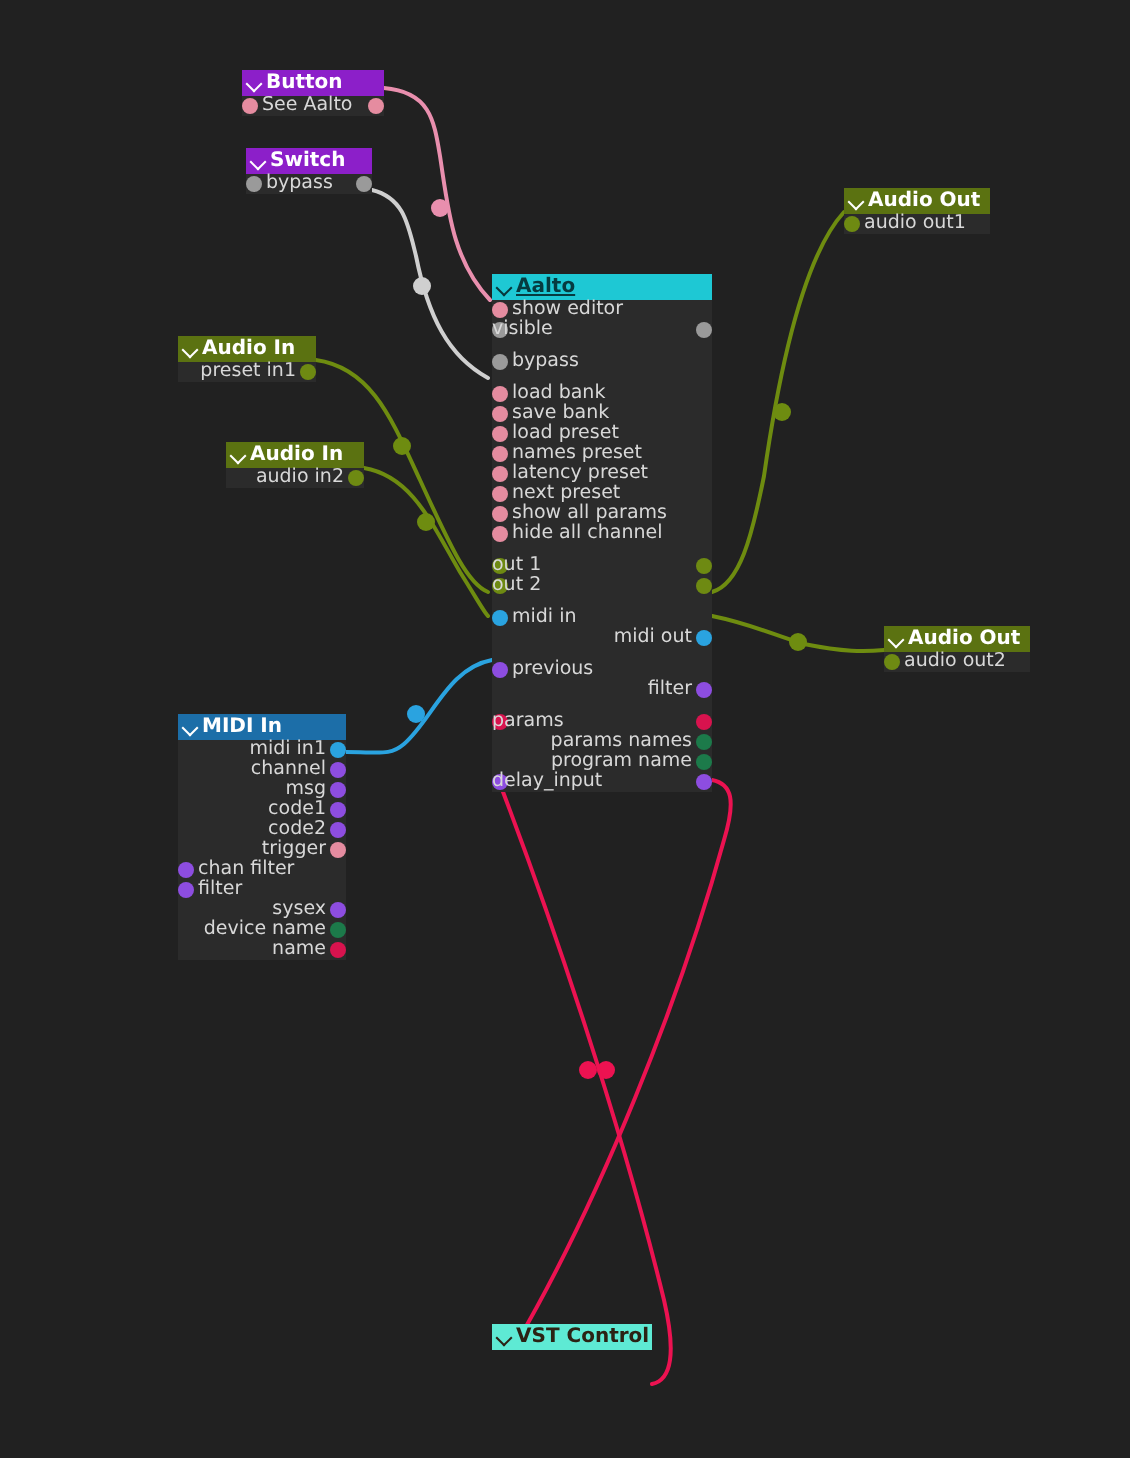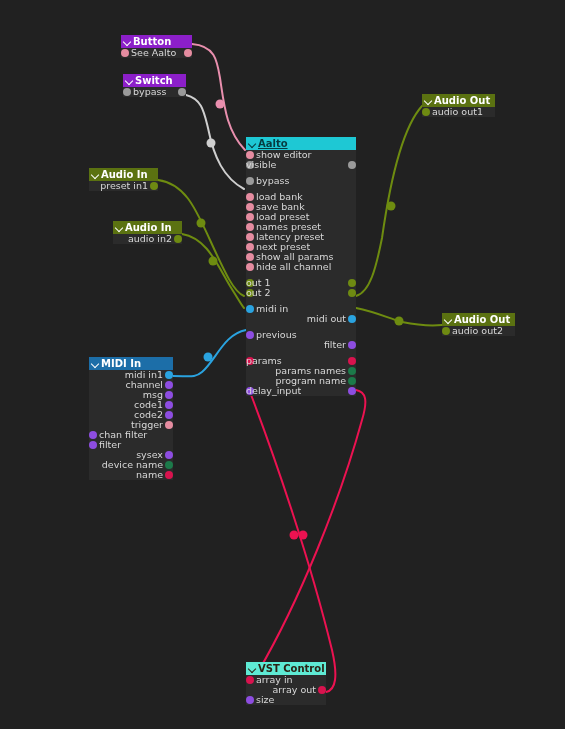--- a/index.html
+++ b/index.html
@@ -329,29 +329,15 @@
             <span class="port out" style="background: rgb(141, 77, 224);"></span>
             <span class="lbl-center">delay_input</span>
           </div>
         </div>
       </div>
       <div class="node" style="left: 236px; top: 662px; width: 80px;">
         <div class="node-header hdr-tan">
           <span class="chev"></span>
           <span>VST Control</span>
         </div>
-        <div class="node-body">
-          <div class="row">
-            <span class="port in" style="background: rgb(216, 19, 78);"></span>
-            <span class="lbl-left">array in</span>
-          </div>
-          <div class="row">
-            <span class="port out" style="background: rgb(216, 19, 78);"></span>
-            <span class="lbl-right">array out</span>
-          </div>
-          <div class="row">
-            <span class="port in" style="background: rgb(141, 77, 224);"></span>
-            <span class="lbl-left">size</span>
-          </div>
-        </div>
       </div>
     </div>
 </div>
 
 </body></html>

